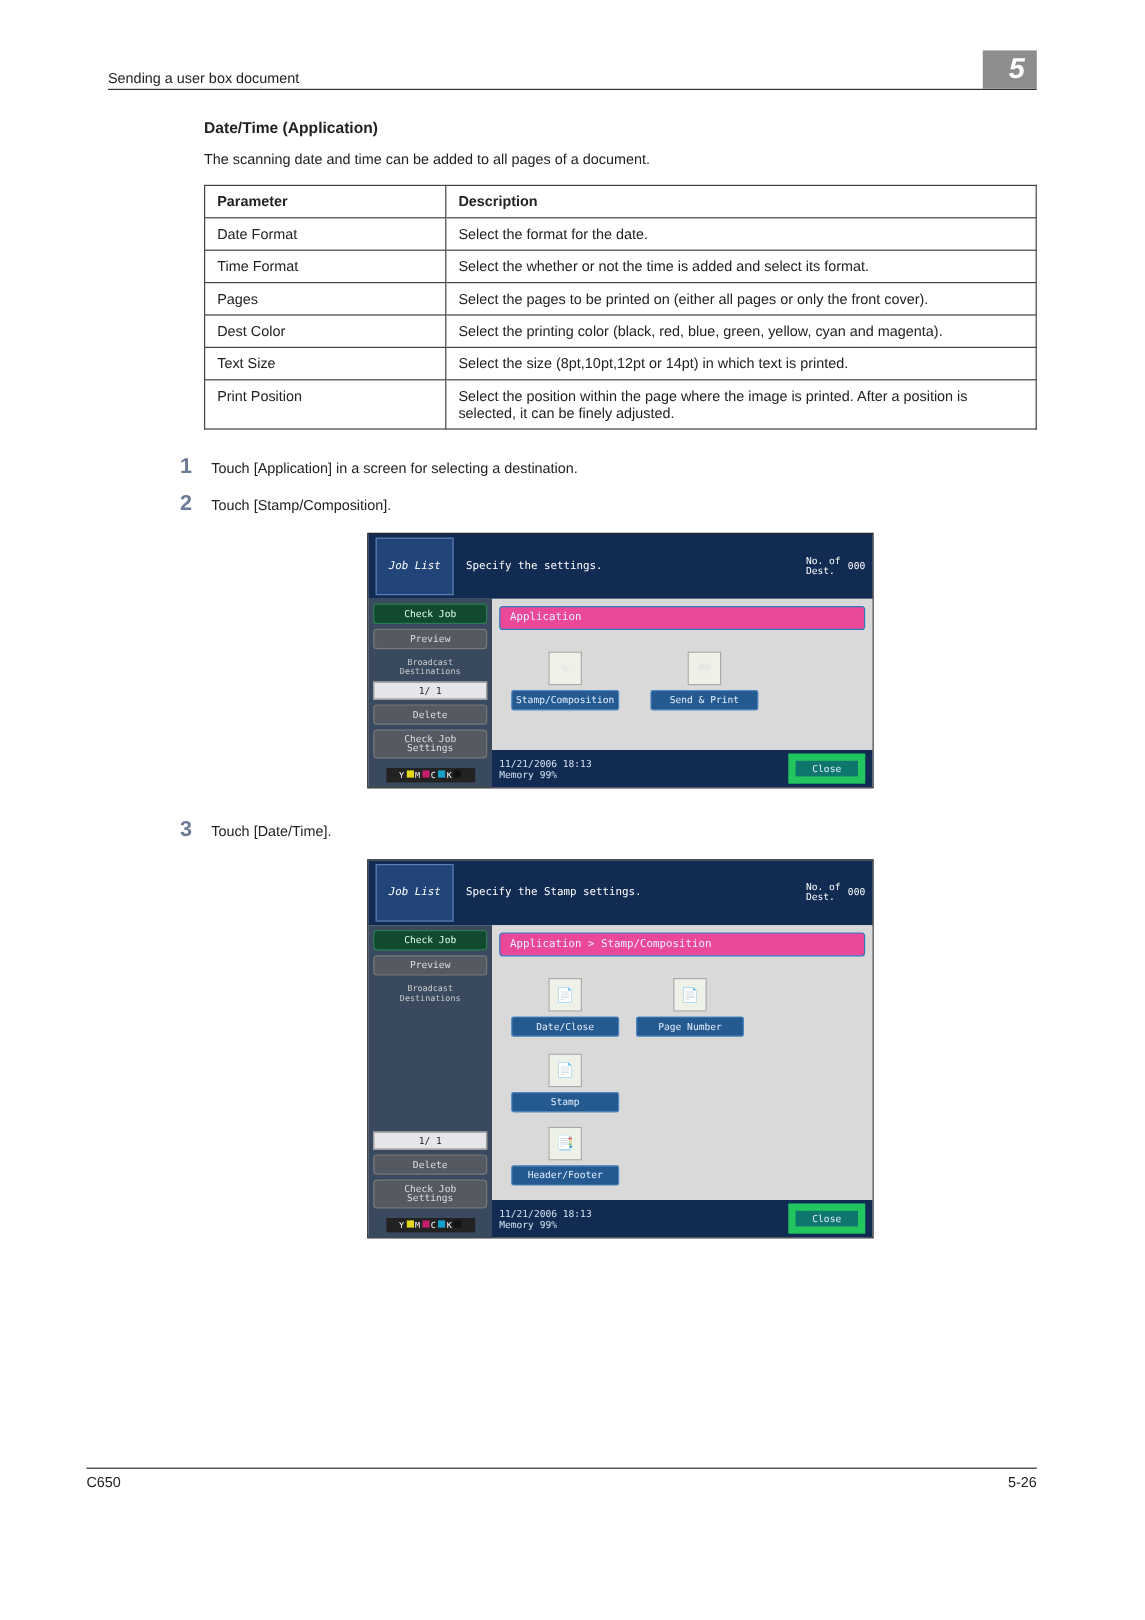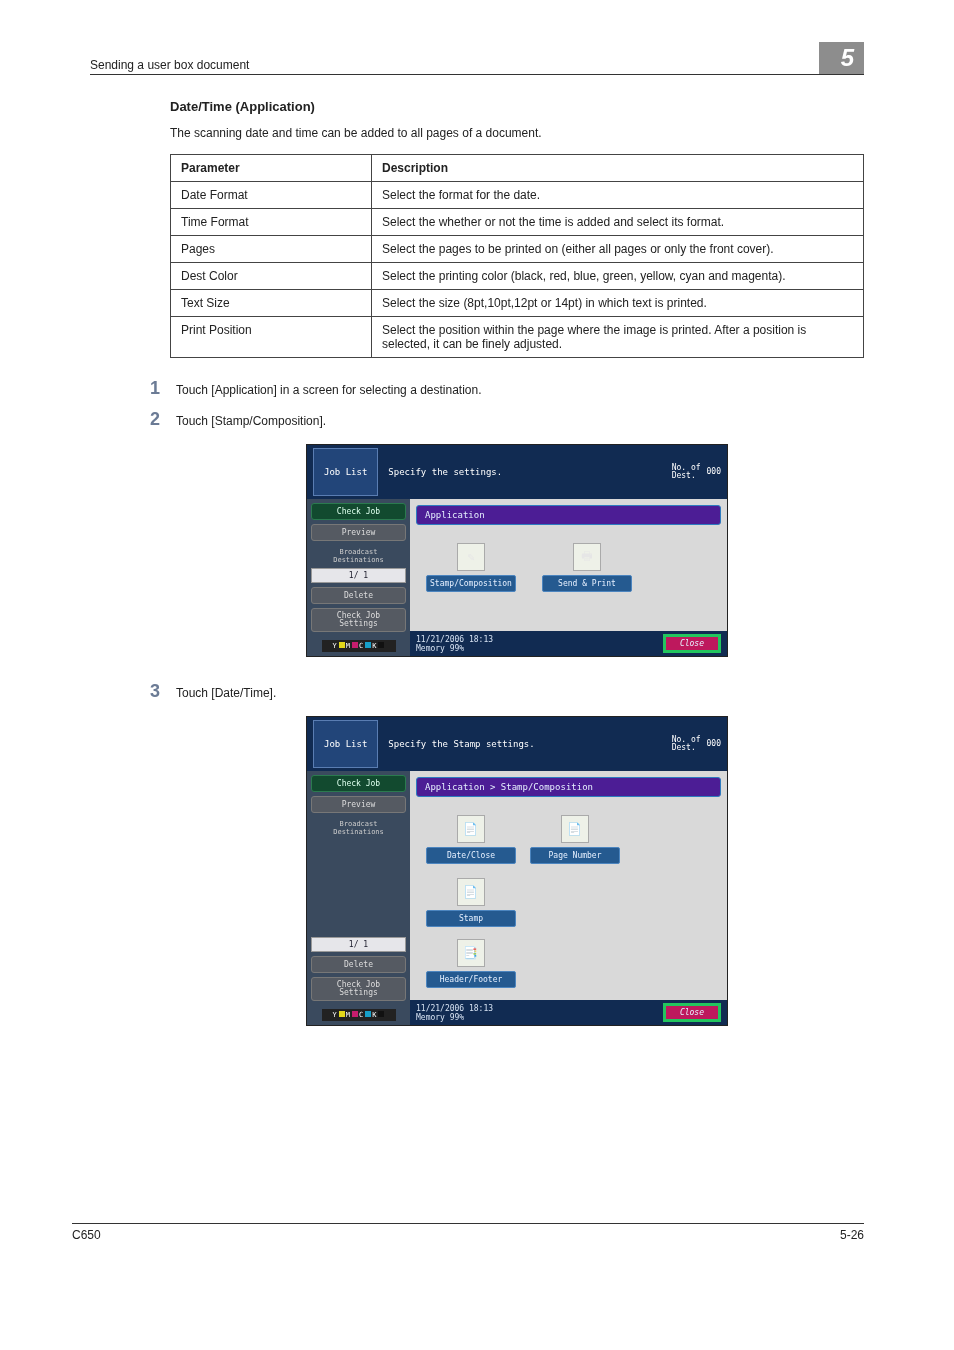--- a/index.html
+++ b/index.html
@@ -86,20 +86,21 @@
     display: flex;
     align-items: center;
     justify-content: space-between;
     padding: 3px 6px;
     font-size: 9px;
   }
   .topbar .joblist {
     background: #224579;
     border: 1px solid #5a7db2;
     padding: 18px 10px;
+    font-style: italic;
   }
   .topbar .noor { font-size: 8px; line-height: 1; color:#fff; }
   .scrbody { display: flex; }
   .leftcol {
     width: 103px;
     background: #3a4a5e;
     padding: 4px 4px;
     box-sizing: border-box;
     display: flex;
     flex-direction: column;
@@ -136,21 +137,21 @@
     line-height:1.1;
     margin: 4px 0;
   }
   .rightcol {
     flex: 1;
     background: #d9d9d9;
     display: flex;
     flex-direction: column;
   }
   .crumb {
-    background: #4c1d95;
+    background: #ec4899;
     border: 1px solid #2e7bbf;
     border-radius: 3px;
     color: #e6f0ff;
     padding: 4px 8px;
     margin: 6px 6px 0 6px;
     font-size: 9px;
   }
   .tiles {
     display: flex;
     gap: 26px;
@@ -178,26 +179,25 @@
   .bbar {
     background: #112b52;
     color: #d6e2f2;
     display: flex;
     align-items: center;
     justify-content: space-between;
     padding: 3px 6px;
     font-size: 8px;
   }
   .closebtn {
-    background: #be185d;
-    border: 3px solid #22c55e;
+    background: #0f766e;
+    border: 6px solid #22c55e;
     padding: 2px 14px;
     color: #e6f0ff;
     font-size: 8px;
-    font-style: italic;
   }
   .ymck {
     display:flex;
     gap:1px;
     background:#222;
     padding:2px 3px;
     width:68px;
     margin:4px auto 0 auto;
     justify-content:center;
   }

